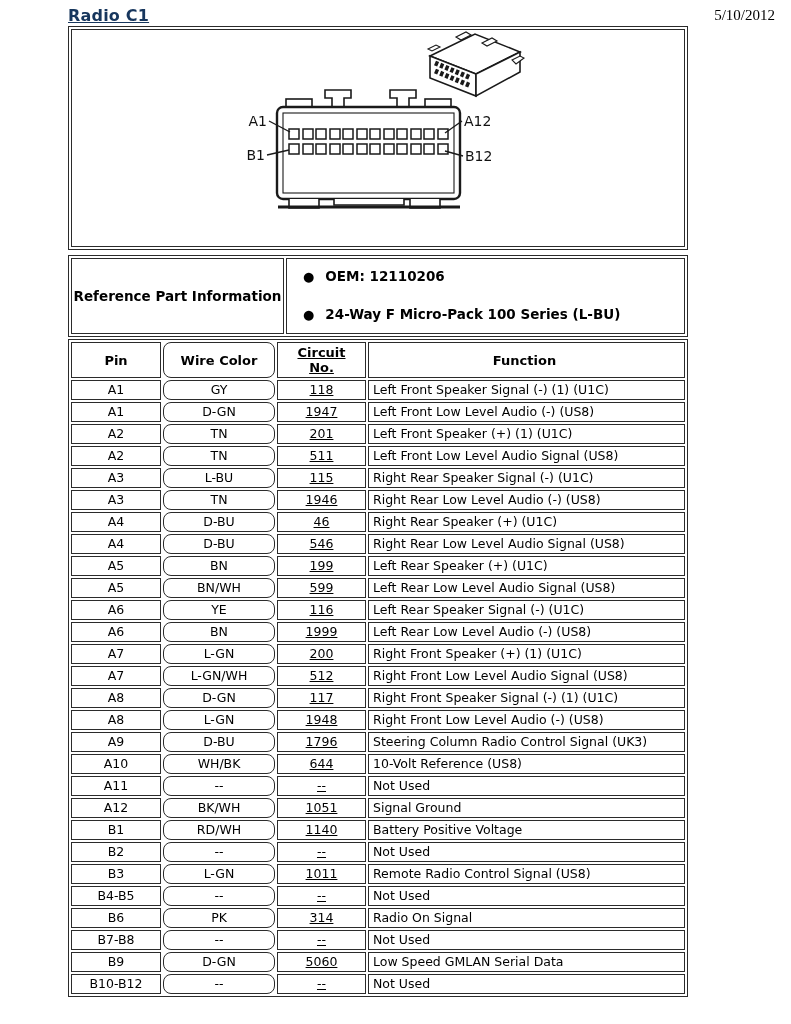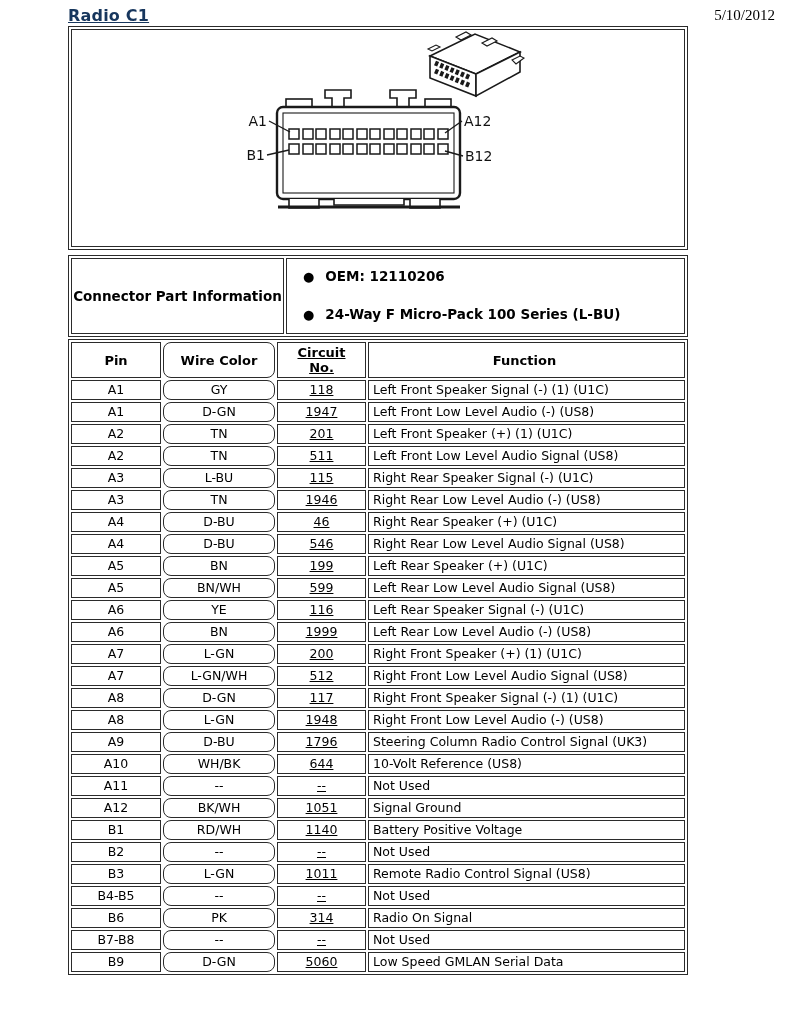--- a/index.html
+++ b/index.html
@@ -145,21 +145,21 @@
             <line class="leader" x1="391" y1="126" x2="373" y2="121"></line>
             <text class="pinlabel" x="393" y="131" text-anchor="start">B12</text>
           </g>
         </svg>
       </div>
     </div>
 
     <table class="info-table">
       <tbody>
         <tr>
-          <td class="info-label-cell">Connector Part Information</td>
+          <td class="info-label-cell">Reference Part Information</td>
           <td class="info-bullets-cell">
             <div class="bullet-line">
               <span class="bullet-dot">●</span>
               <span>OEM: 12110206</span>
             </div>
             <div class="bullet-line">
               <span class="bullet-dot">●</span>
               <span>24-Way F Micro-Pack 100 Series (L-BU)</span>
             </div>
           </td>
@@ -359,17 +359,23 @@
     <td class="c-func">Not Used</td>
   </tr>
 
   <tr>
     <td class="c-pin">B9</td>
     <td class="c-wire">D-GN</td>
     <td class="c-circuit">5060</td>
     <td class="c-func">Low Speed GMLAN Serial Data</td>
   </tr>
 
+  <tr>
+    <td class="c-pin">B10-B12</td>
+    <td class="c-wire">--</td>
+    <td class="c-circuit">--</td>
+    <td class="c-func">Not Used</td>
+  </tr>
 </tbody>
     </table>
 
   </div>
 </div>
 
 </body></html>

